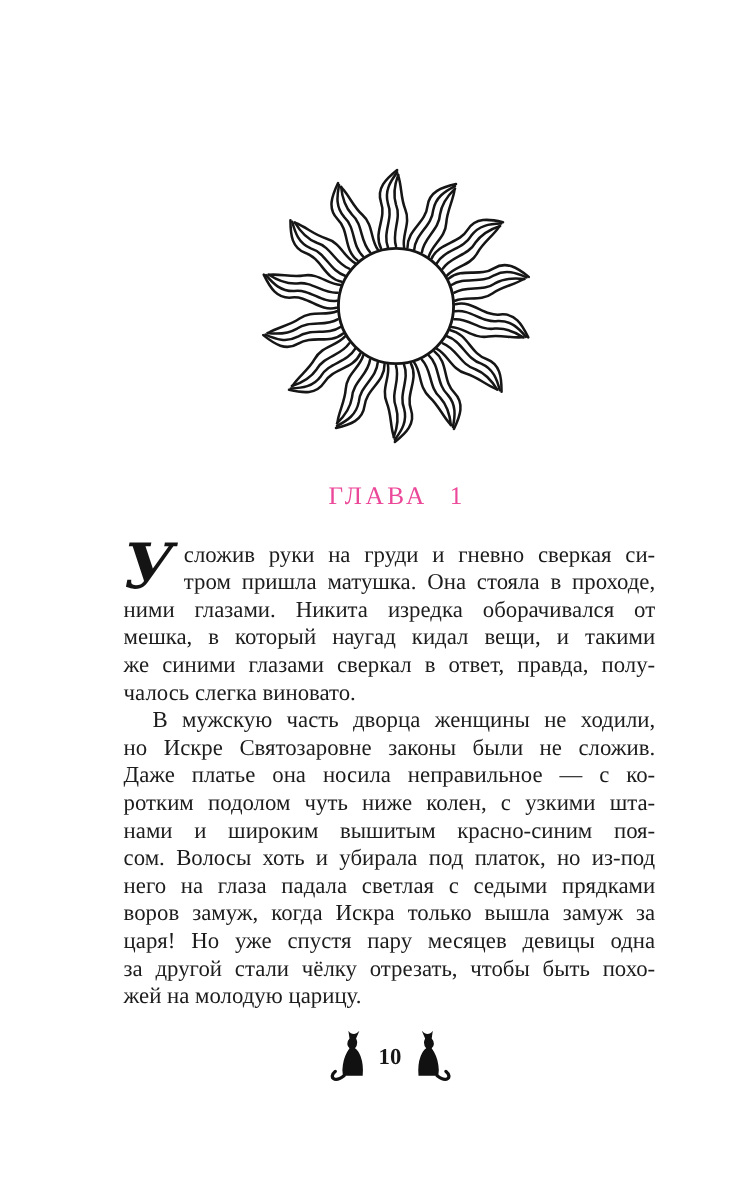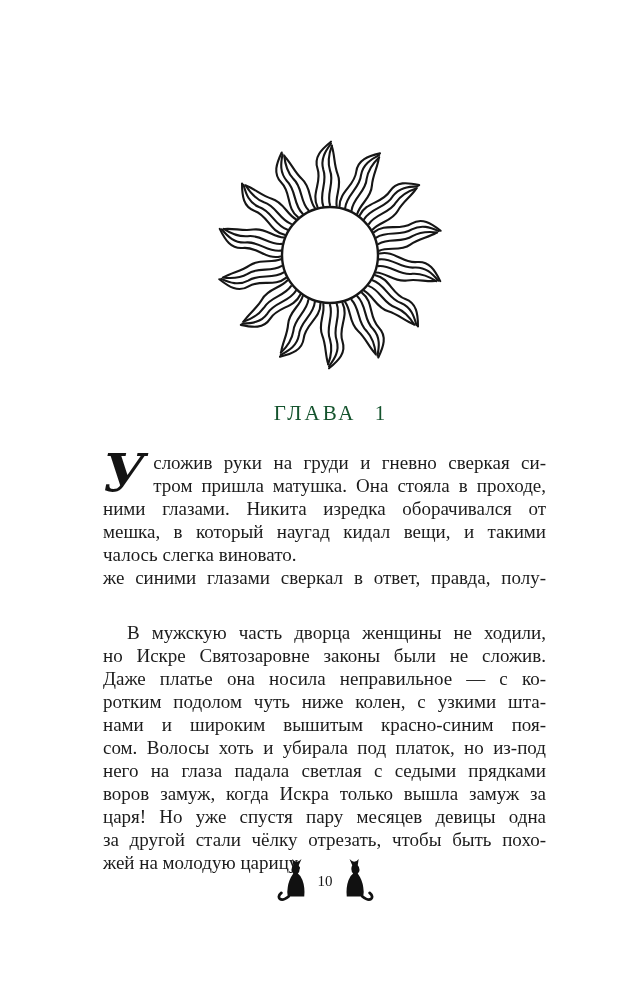--- a/index.html
+++ b/index.html
@@ -7,40 +7,40 @@
     position:relative; width:619px; height:1000px;
     background:#ffffff; color:#1c1c1c;
     font-family:"Liberation Serif", serif;
     overflow:hidden;
   }
   .sun { position:absolute; left:210px; top:133px; width:240px; height:244px; }
   .heading {
     position:absolute; top:401px; left:103px; width:444px;
     box-sizing:border-box; padding-left:12px;
     text-align:center; font-size:21px; letter-spacing:3px; word-spacing:10px;
-    color:#14532d;
+    color:#ec4899;
   }
   .body-text {
     position:absolute; top:451px; left:103px; width:443px;
     font-size:19px; line-height:23px;
   }
   .drop-cap {
     float:left; font-family:"DejaVu Serif", serif; font-style:italic; font-weight:bold;
     font-size:52px; line-height:40px; height:42px; margin:2px 8px 0 0;
     color:#141414;
   }
   .line { text-align:justify; text-align-last:justify; }
   .line.para-last { text-align-last:left; }
-  .line.indent { text-indent:24px;margin-top:32px; }
+  .line.indent { text-indent:24px; }
   .footer {
     position:absolute; top:858px; left:103px; width:444px;
     display:flex; justify-content:center; align-items:flex-end; gap:9px;
   }
   .cat { width:33px; height:44px; display:block; }
-  .page-num { font-size:15px; line-height:19px; margin:0 2px 11px 2px; color:#171717; }
+  .page-num { font-size:19px; line-height:19px; margin:0 2px 11px 2px; color:#171717;font-weight:bold; }
   svg .stroke { fill:none; stroke:#161616; stroke-width:2.2; stroke-linecap:round; }
 </style>
 </head>
 <body>
 
 <div class="page">
 
   <svg class="sun" viewBox="-125 -125 250 250" xmlns="http://www.w3.org/2000/svg">
     <g id="ray" class="stroke">
       <path d="M-13 -50 C-20 -64 -8 -76 -13 -90 C-17 -102 -9 -110 1 -118"></path>
@@ -66,22 +66,22 @@
 
   <div class="heading">ГЛАВА 1</div>
 
   <div class="body-text">
     <div>
       <span class="drop-cap">У</span>
       <div class="line">сложив руки на груди и гневно сверкая си-</div>
       <div class="line">тром пришла матушка. Она стояла в проходе,</div>
       <div class="line">ними глазами. Никита изредка оборачивался от</div>
       <div class="line">мешка, в который наугад кидал вещи, и такими</div>
+      <div class="line">же синими глазами сверкал в ответ, правда, полу-</div>
       <div class="line para-last">чалось слегка виновато.</div>
-      <div class="line">же синими глазами сверкал в ответ, правда, полу-</div>
     </div>
     <div>
       <div class="line indent">В мужскую часть дворца женщины не ходили,</div>
       <div class="line">но Искре Святозаровне законы были не сложив.</div>
       <div class="line">Даже платье она носила неправильное — с ко-</div>
       <div class="line">ротким подолом чуть ниже колен, с узкими шта-</div>
       <div class="line">нами и широким вышитым красно-синим поя-</div>
       <div class="line">сом. Волосы хоть и убирала под платок, но из-под</div>
       <div class="line">него на глаза падала светлая с седыми прядками</div>
       <div class="line">воров замуж, когда Искра только вышла замуж за</div>

